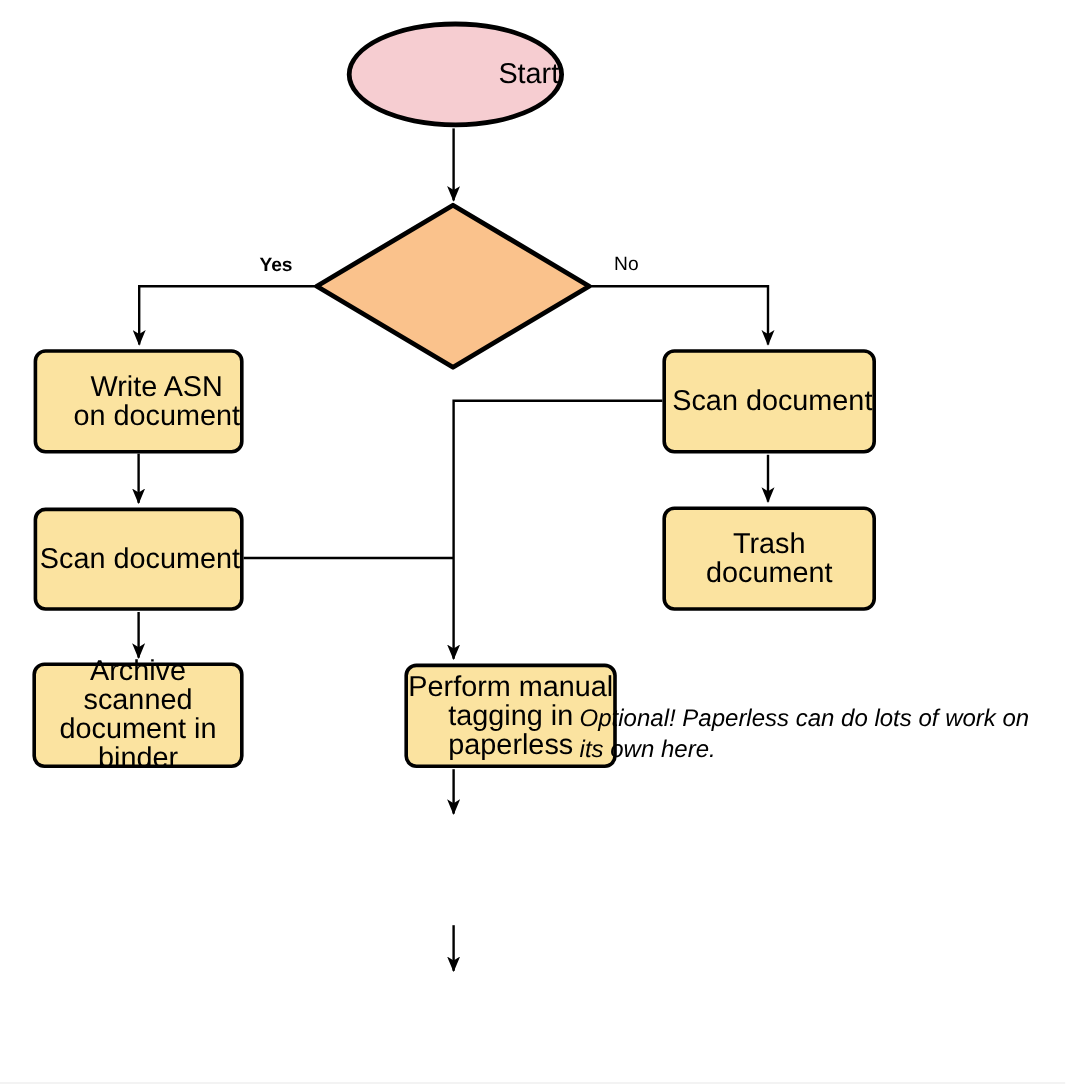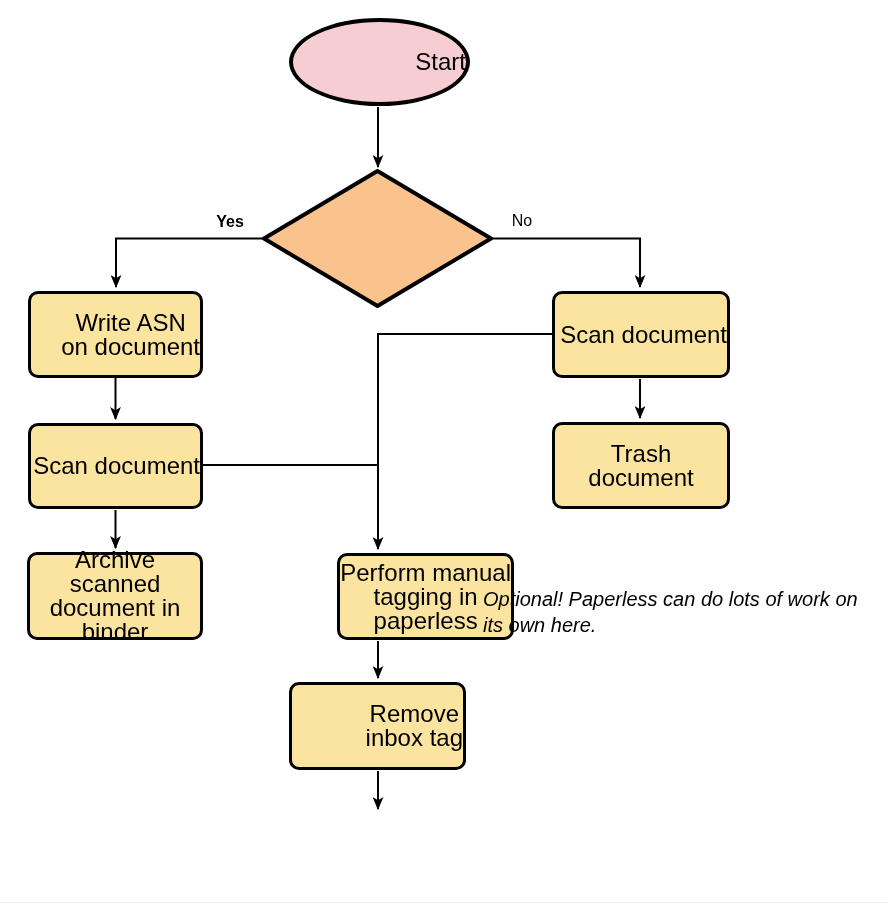--- a/index.html
+++ b/index.html
@@ -129,24 +129,20 @@
   <div class="node process" style="left:552px; top:422px; width:178px; height:87px;">
     <span>Trash document</span>
   </div>
 
   <div class="node process" style="left:300px; top:553px; width:177px; height:87px;margin-left:37px;">
     <span>Perform manual
 tagging in
 paperless</span>
   </div>
 
-  <div class="node process" style="left:289px; top:682px; width:177px; height:88px;">
-    <span>Remove
-inbox tag</span>
-  </div>
 
 
   <div class="edge-label" style="left:204px; top:213px; width:52px;font-weight:bold;">Yes</div>
   <div class="edge-label" style="left:498px; top:212px; width:48px;">No</div>
 
   <div class="note" style="left:483px; top:586px;">Optional! Paperless can do lots of work on
 its own here.</div>
 
   <div class="hairline" style="top:902px;"></div>
 

